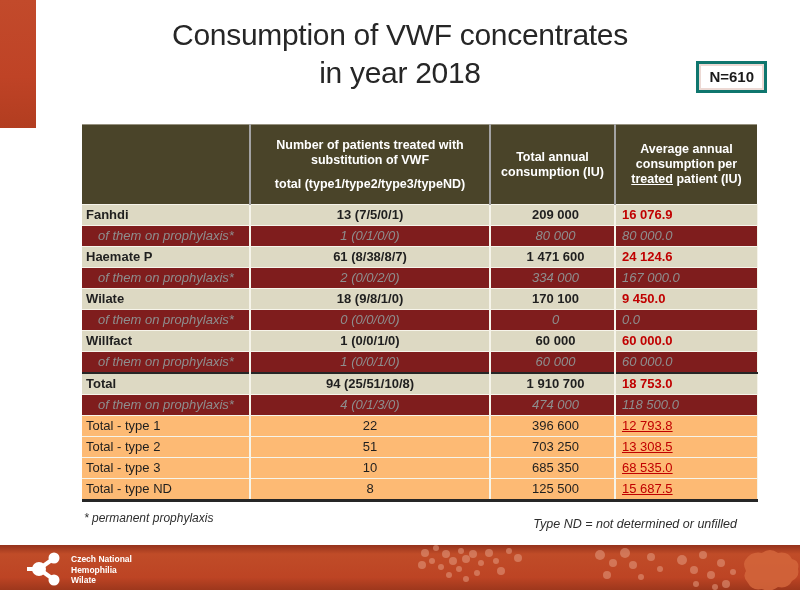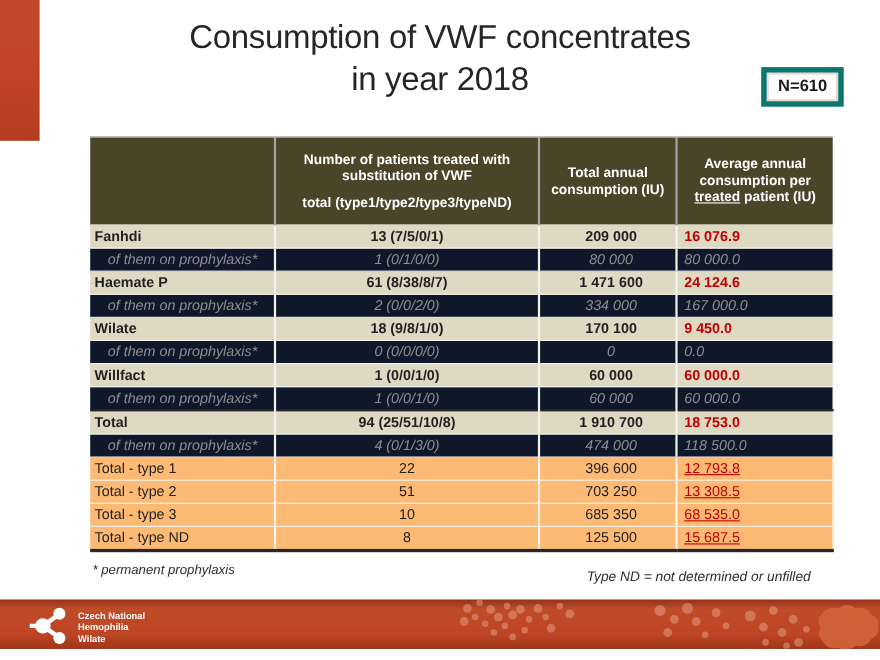--- a/index.html
+++ b/index.html
@@ -15,21 +15,21 @@
   }
   
   .title{
     position:absolute; left:10px; top:16px; width:780px; text-align:center;
     color:#262626; font-size:30px; line-height:38px; font-weight:400;
     letter-spacing:-0.3px;
   }
   
   .n-badge{
     position:absolute; top:61px; right:33px; background:#ffffff;
-    border:5px solid #0f766e; box-shadow:inset 0 0 0 2px #ecd9d4;
+    border:3px solid #0f766e; box-shadow:inset 0 0 0 2px #ecd9d4;
     padding:4px 10px 5px 10px; font-size:15px; font-weight:bold; color:#1a1a1a;
   }
   
   .tbl-wrap{ position:absolute; left:82px; top:124px; }
   table{ border-collapse:collapse; table-layout:fixed; width:675px; }
   col.c1{ width:168px; } col.c2{ width:240px; } col.c3{ width:125px; } col.c4{ width:142px; }
   thead th{
     background:#4a4429; color:#ffffff; font-size:12.5px; font-weight:bold;
     vertical-align:middle; text-align:center; padding:4px 6px; height:80px;
     border-left:2px solid #a3a3a3; border-top:1px solid #96917f; line-height:15px;
@@ -43,21 +43,21 @@
     color:#1f1f1f; vertical-align:middle;
   }
   tbody td:first-child{ border-left:none; }
   td.c1{ text-align:left; padding-left:4px; }
   td.c2{ text-align:center; }
   td.c3{ text-align:center; padding-right:0; }
   td.c4{ text-align:left; padding-right:8px; }
   tr.row-main{ background:#ddd9c3; }
   tr.row-main td{ font-weight:bold; }
   tr.row-main td.c4{ color:#c00000; }
-  tr.row-sub{ background:#0f172a; }
+  tr.row-sub{ background:#7f1d1d; }
   tr.row-sub td{ font-style:italic; color:#8e8e8e; font-weight:400; }
   tr.row-sub td.c1{ padding-left:16px; }
   tr.row-total td{ border-top:2px solid #262626; }
   tr.row-type{ background:#fdba74; }
   tr.row-type td{ font-weight:400; }
   tr.row-type td.c4{ color:#c00000; text-decoration:underline; }
   tr.row-last td{ border-bottom:3px solid #262626; }
   
   .note-left{
     position:absolute; left:84px; top:511px; font-style:italic;

